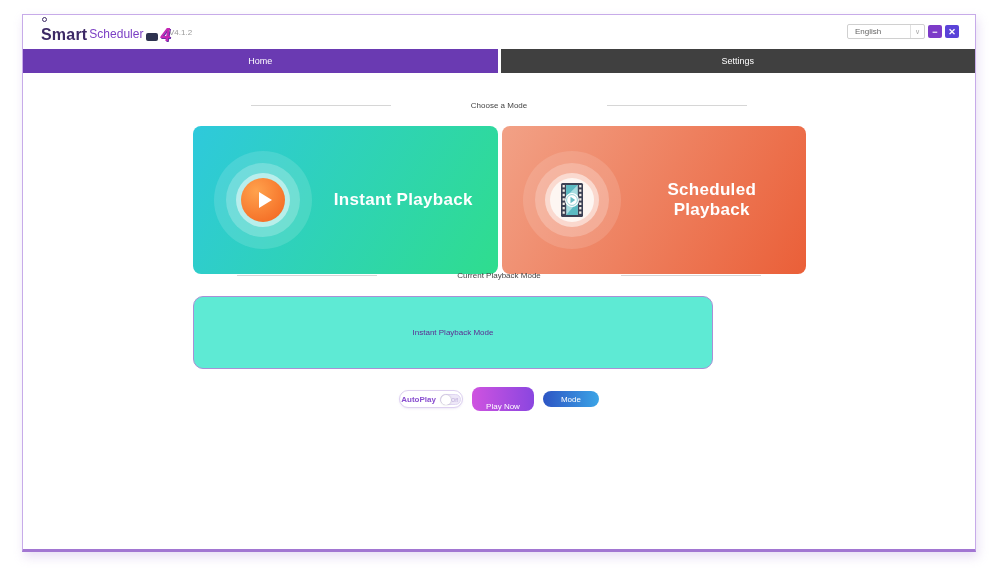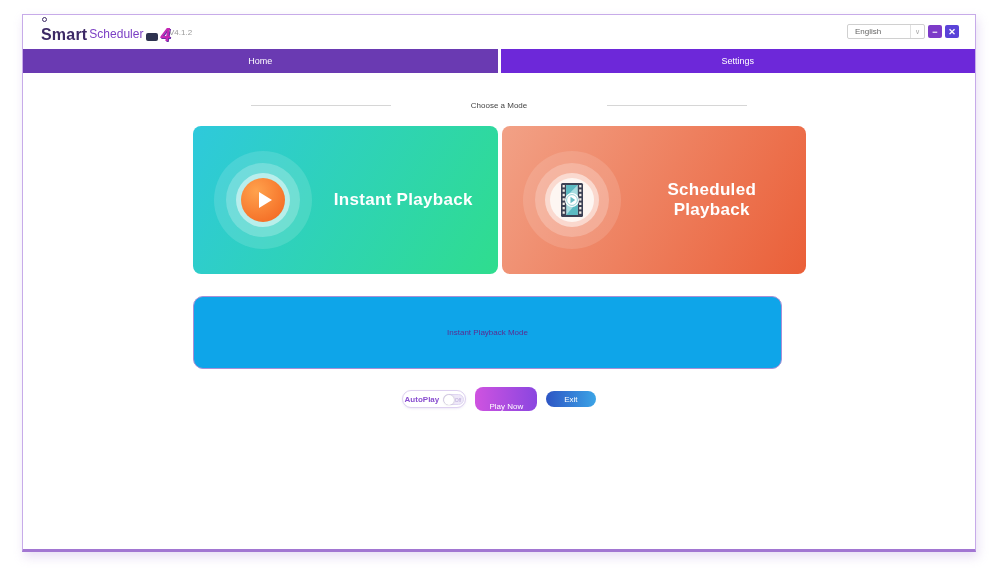--- a/index.html
+++ b/index.html
@@ -28,21 +28,21 @@
   .lang-chevron { width:14px; height:100%; border-left:1px solid #e0e0e0; display:flex; align-items:center; justify-content:center; font-size:7px; color:#aaa; }
 
   .win-btn { position:absolute; top:10px; width:14px; height:13px; border:none; border-radius:2px; color:#fff; font-size:9px; line-height:12px; text-align:center; cursor:pointer; padding:0; font-weight:bold; }
   .btn-min { right:33px; background:#7d3bc8; }
   .btn-close { right:16px; background:#5a43d8; }
 
   
   .tabbar { position:absolute; left:0; top:34px; width:100%; height:24px; display:flex; gap:3px; background:#fff;justify-content:space-between; }
   .tab { flex:1; display:flex; align-items:center; justify-content:center; font-size:9px; color:#fff; cursor:pointer; }
   .tab-active { background:#6a3ab2; }
-  .tab-inactive { background:#6d28d9; }
+  .tab-inactive { background:#404040; }
 
   
   .section-row { position:absolute; left:0; width:100%; display:flex; align-items:center; justify-content:center; gap:80px; }
   .section-row .line { width:140px; height:1px; background:#d6d6d6; }
   .section-row .label { font-size:8px; color:#444; white-space:nowrap; }
   .row-choose { top:84px; height:12px; }
   .row-current { top:254px; height:12px; }
 
   
   .cards { position:absolute; left:170px; top:111px; width:613px; height:148px; display:flex; gap:4px; }
@@ -52,21 +52,21 @@
   .icon-wrap { width:140px; display:flex; align-items:center; justify-content:center; }
   .ripple-outer { width:98px; height:98px; border-radius:50%; background:rgba(255,255,255,0.13); display:flex; align-items:center; justify-content:center; }
   .ripple-mid { width:74px; height:74px; border-radius:50%; background:rgba(255,255,255,0.22); display:flex; align-items:center; justify-content:center; }
   .ripple-inner { width:54px; height:54px; border-radius:50%; background:rgba(255,255,255,0.50); display:flex; align-items:center; justify-content:center; }
   .core-play { width:44px; height:44px; border-radius:50%; background:radial-gradient(circle at 35% 30%,#ffa24d,#f2611c); display:flex; align-items:center; justify-content:center; }
   .play-triangle { width:0; height:0; border-left:13px solid #fff; border-top:8px solid transparent; border-bottom:8px solid transparent; margin-left:4px; }
   .core-film { width:44px; height:44px; border-radius:50%; background:#fdf6f2; display:flex; align-items:center; justify-content:center; }
   .card-title { flex:1; color:#fff; font-size:17px; font-weight:bold; letter-spacing:0.3px; padding-right:24px; text-align:center; }
 
   
-  .mode-panel { position:absolute; left:170px; top:281px; width:589px; height:73px; background:#0ea5e9; border:1px solid #a98fd6; border-radius:10px; display:flex; align-items:center; justify-content:center; }
+  .mode-panel { position:absolute; left:170px; top:281px; width:520px; height:73px; background:#5eead4; border:1px solid #a98fd6; border-radius:10px; display:flex; align-items:center; justify-content:center; }
   .mode-panel-text { font-size:8px; color:#5b2d91; }
 
   
   .footer-controls { position:absolute; left:0; top:375px; width:100%; height:18px; display:flex; align-items:center; justify-content:center; gap:9px; }
   .autoplay-pill { height:18px; width:64px; background:#fff; border:1px solid #ddd0f0; border-radius:9px; display:flex; align-items:center; justify-content:center; gap:4px; cursor:pointer; box-shadow:0 1px 2px rgba(150,120,200,0.15); }
   .autoplay-label { font-size:8px; font-weight:bold; color:#8a4fd0; }
   .toggle { width:21px; height:11px; background:#eee8f8; border:1px solid #e0d6f2; border-radius:6px; position:relative; }
   .toggle-knob { position:absolute; left:0px; top:0px; width:10px; height:10px; background:#fff; border-radius:50%; box-shadow:0 0 2px rgba(0,0,0,0.25); }
   .toggle-state { position:absolute; right:2px; top:2px; font-size:5px; color:#b9a8d8; line-height:7px; }
   .pill-btn { height:16px; border:none; border-radius:8px; color:#fff; font-size:8px; font-family:"Liberation Sans", sans-serif; cursor:pointer; padding:12px 14px; line-height:15px; }
@@ -159,30 +159,35 @@
               </div>
             </div>
           </div>
         </div>
       </div>
       <div class="card-title">Scheduled Playback</div>
     </div>
 
   </div>
 
+  <div class="section-row row-current">
+    <div class="line"></div>
+    <div class="label">Current Playback Mode</div>
+    <div class="line"></div>
+  </div>
 
   <div class="mode-panel">
     <div class="mode-panel-text">Instant Playback Mode</div>
   </div>
 
   <div class="footer-controls">
     <div class="autoplay-pill">
       <span class="autoplay-label">AutoPlay</span>
       <span class="toggle">
         <span class="toggle-knob"></span>
         <span class="toggle-state">Off</span>
       </span>
     </div>
     <button class="pill-btn btn-play-now">Play Now</button>
-    <button class="pill-btn btn-exit">Exit</button>
+    <button class="pill-btn btn-exit">Mode</button>
   </div>
 
 </div>
 
 </body></html>

